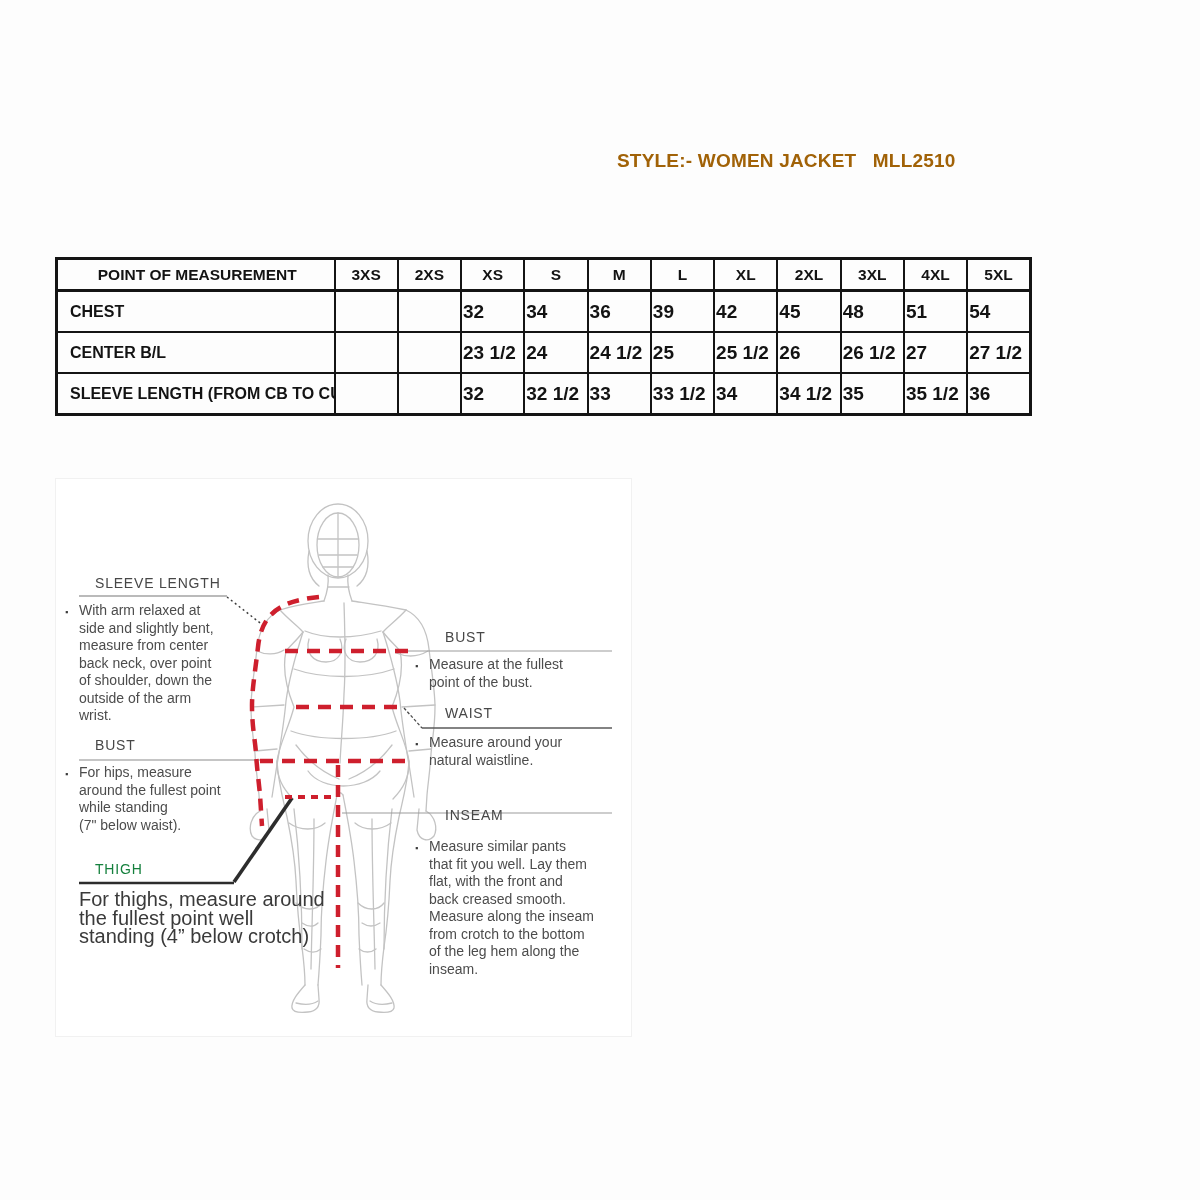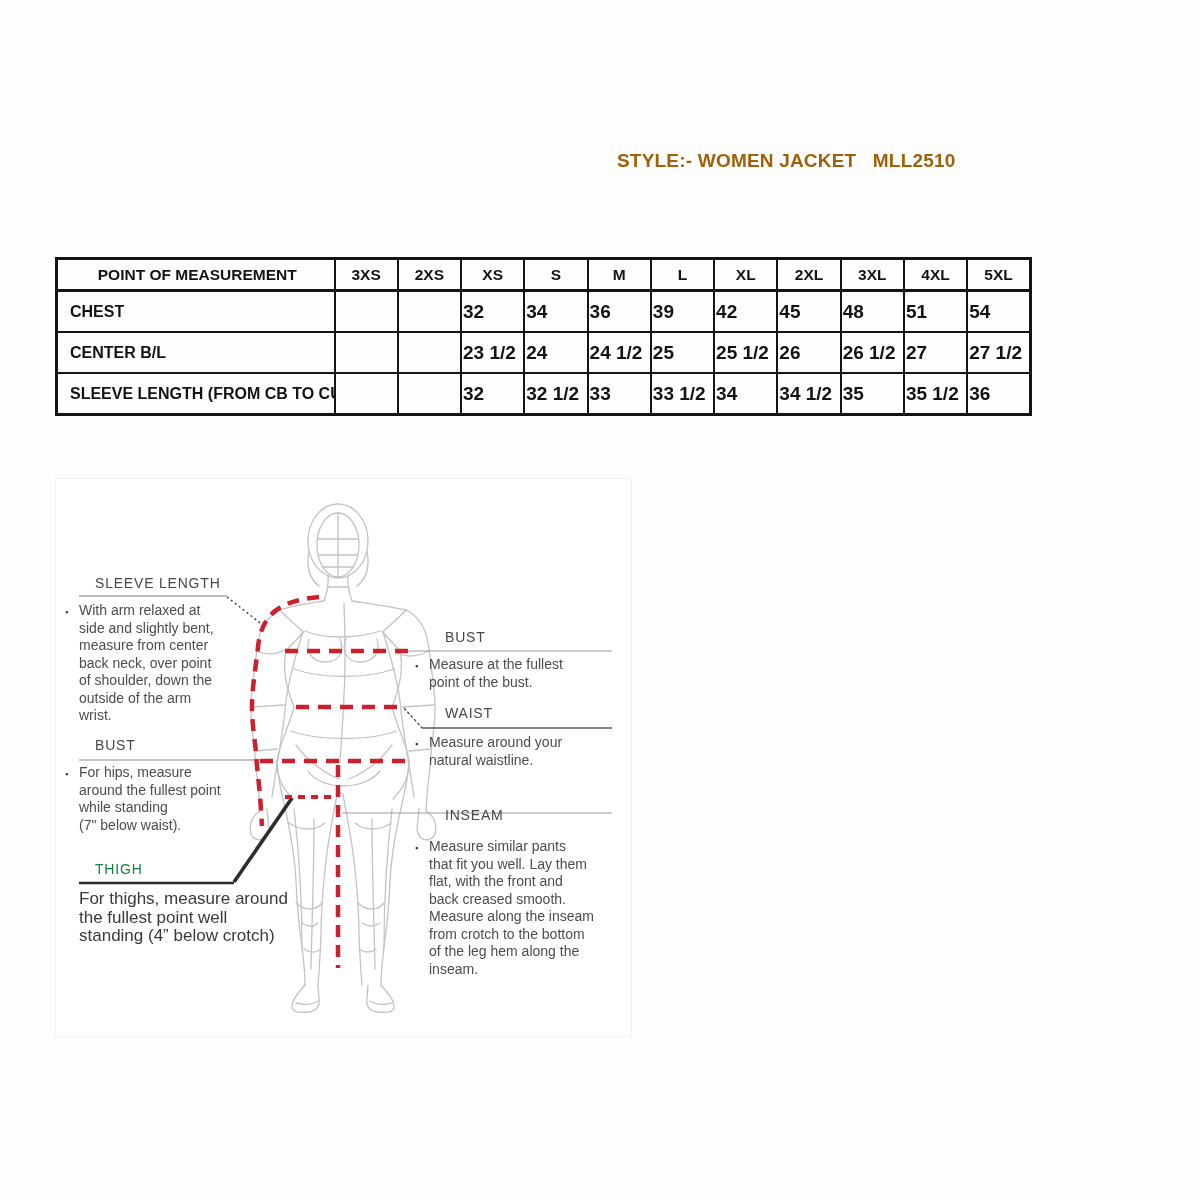--- a/index.html
+++ b/index.html
@@ -66,21 +66,21 @@
     padding-top:2px;flex:none;
   }
   .lines{font-size:14px;line-height:17.5px;color:#4c4c4c;}
   .ln{white-space:nowrap;}
 
   #sec-sleeve{left:23px;top:94px;}
   #sec-hips{left:23px;top:256px;}
   #sec-thigh{left:23px;top:380px;}
   #sec-thigh .sec-title{color:#15803d;}
   #sec-thigh .sec-body{margin-top:10px;}
-  #sec-thigh .lines{font-size:17px;line-height:18.5px;color:#3a3a3a;}
+  #sec-thigh .lines{font-size:20px;line-height:18.5px;color:#3a3a3a;}
   #sec-bust{left:373px;top:148px;}
   #sec-waist{left:373px;top:224px;}
   #sec-waist .sec-body{margin-top:10px;}
   #sec-inseam{left:373px;top:326px;}
   #sec-inseam .sec-body{margin-top:12px;}
 </style>
 </head>
 <body>
 
 <div class="page">

